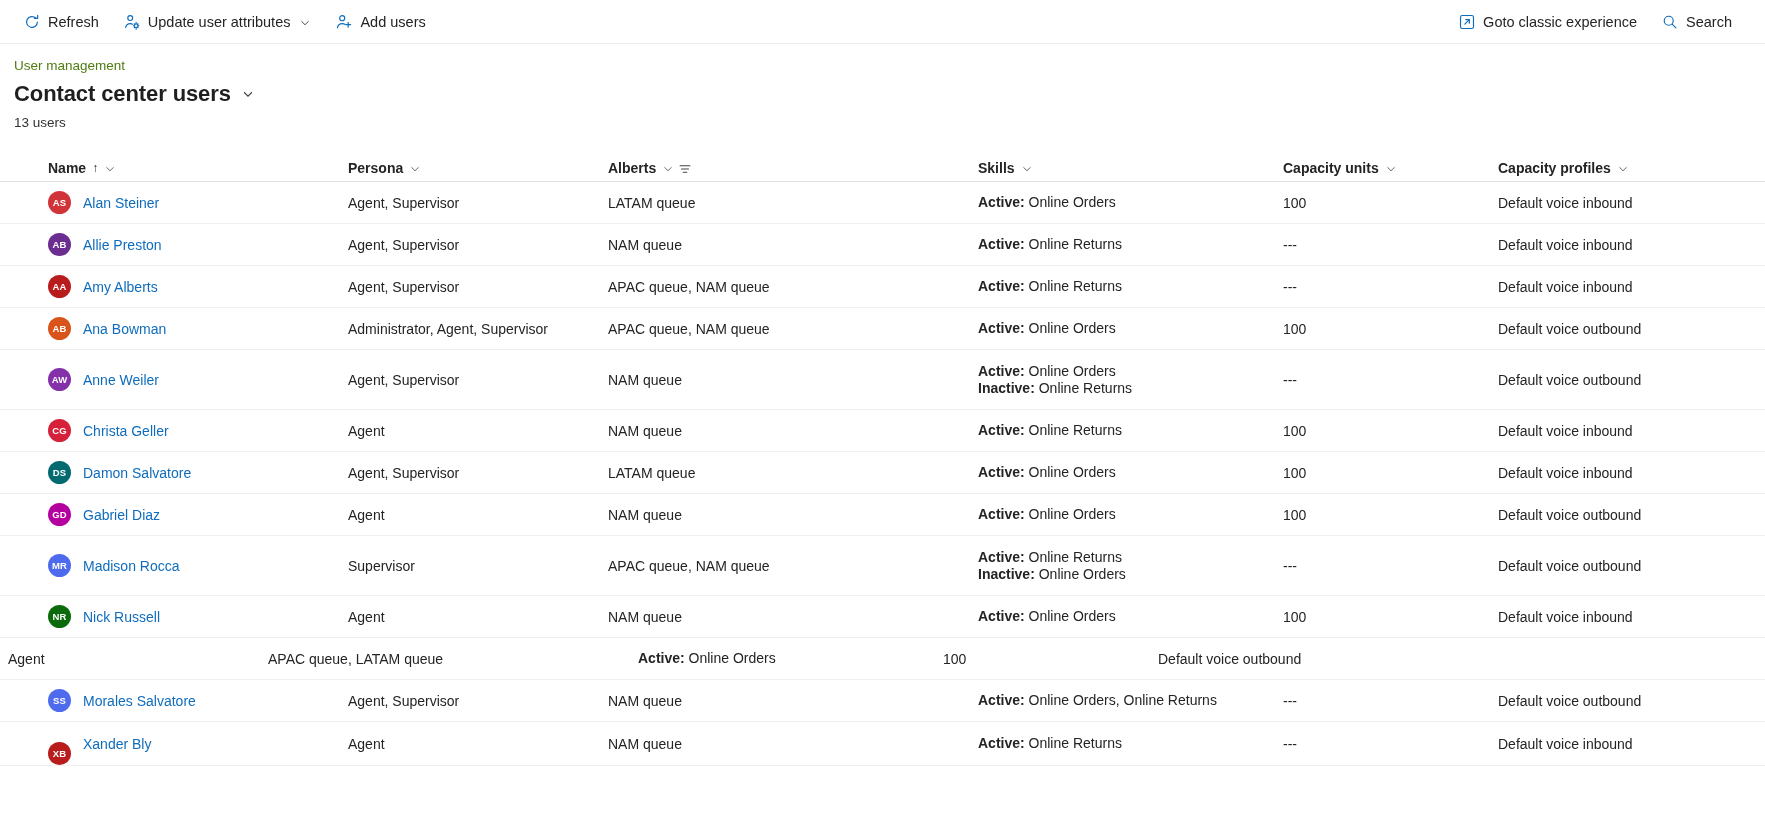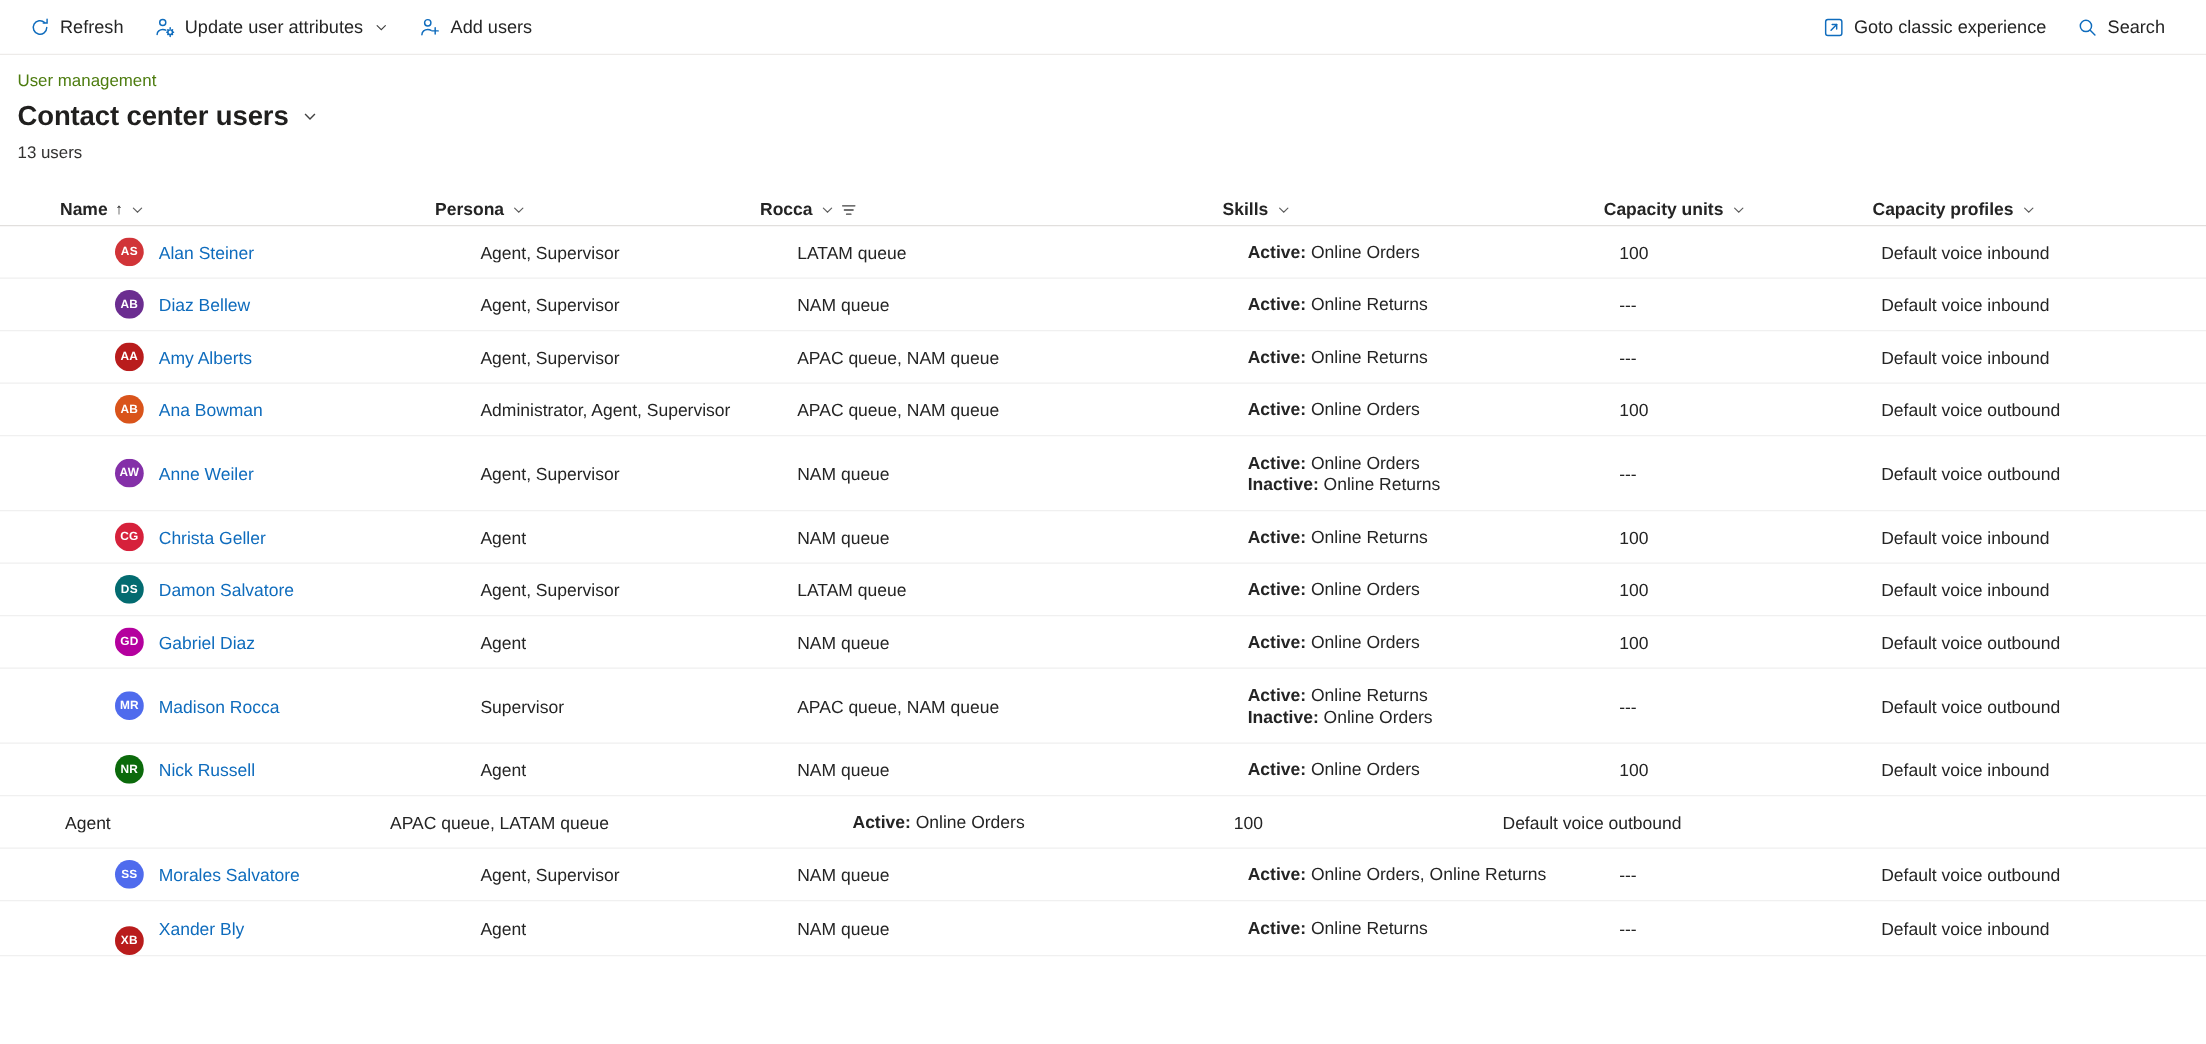--- a/index.html
+++ b/index.html
@@ -81,21 +81,21 @@
     align-items: center;
     width: 100%;
     border-bottom: 1px solid #f0f0f0;
   }
   #header-row {
     height: 33px;
     border-bottom: 1px solid #e1dfdd;
     align-items: flex-end;
     padding-bottom: 5px;
   }
-  .body-row { min-height: 42px; cursor: pointer; padding-left: 44px; }
+  .body-row { min-height: 42px; cursor: pointer; }
   .body-row.tall { min-height: 60px; }
 
   .c {
     padding: 0 8px;
     font-size: 14px;
     color: #242424;
     overflow: hidden;
   }
   .c-name     { width: 340px; padding-left: 48px; display: flex; align-items: center; gap: 12px; }
   .c-persona  { width: 260px; }
@@ -229,21 +229,21 @@
       </div>
       <div class="c c-persona">
         <div class="hdr">
           <span>Persona</span>
           <span class="hchev"><svg xmlns="http://www.w3.org/2000/svg" viewBox="0 0 16 16" width="12" height="12" fill="none" stroke="#424242" stroke-width="1.25" stroke-linecap="round">
         <path d="M3.6 6 L8 10.3 L12.4 6"></path>
             </svg></span>
         </div>
       </div>
       <div class="c c-queues"><div class="hdr" style="display: inline-flex;">
-          <span>Rocca</span>
+          <span>Alberts</span>
           <span class="hchev"><svg xmlns="http://www.w3.org/2000/svg" viewBox="0 0 16 16" width="12" height="12" fill="none" stroke="#424242" stroke-width="1.25" stroke-linecap="round">
         <path d="M3.6 6 L8 10.3 L12.4 6"></path>
             </svg></span>
         </div><span class="filter-ic" style="display: inline-block; vertical-align: middle;"><svg xmlns="http://www.w3.org/2000/svg" viewBox="0 0 16 16" width="14" height="14" fill="none" stroke="#424242" stroke-width="1.25" stroke-linecap="round">
         <path d="M2.4 4.2h11.2M4 8h8M6 11.8h4"></path>
           </svg></span></div>
       <div class="c c-skills">
         <div class="hdr">
           <span>Skills</span>
           <span class="hchev"><svg xmlns="http://www.w3.org/2000/svg" viewBox="0 0 16 16" width="12" height="12" fill="none" stroke="#424242" stroke-width="1.25" stroke-linecap="round">
@@ -278,21 +278,21 @@
         <div class="c c-queues">LATAM queue</div>
         <div class="c c-skills">
           <div class="skill-line"><b>Active:</b> <span class="muted">Online Orders</span></div>
         </div>
         <div class="c c-capunits">100</div>
         <div class="c c-capprof">Default voice inbound</div>
       </div>
       <div class="row body-row">
         <div class="c c-name">
           <div class="avatar" style="background: rgb(107, 45, 144);">AB</div>
-          <span class="name-link">Diaz Bellew</span>
+          <span class="name-link">Allie Preston</span>
         </div>
         <div class="c c-persona">Agent, Supervisor</div>
         <div class="c c-queues">NAM queue</div>
         <div class="c c-skills">
           <div class="skill-line"><b>Active:</b> <span class="muted">Online Returns</span></div>
         </div>
         <div class="c c-capunits">---</div>
         <div class="c c-capprof">Default voice inbound</div>
       </div>
       <div class="row body-row">

